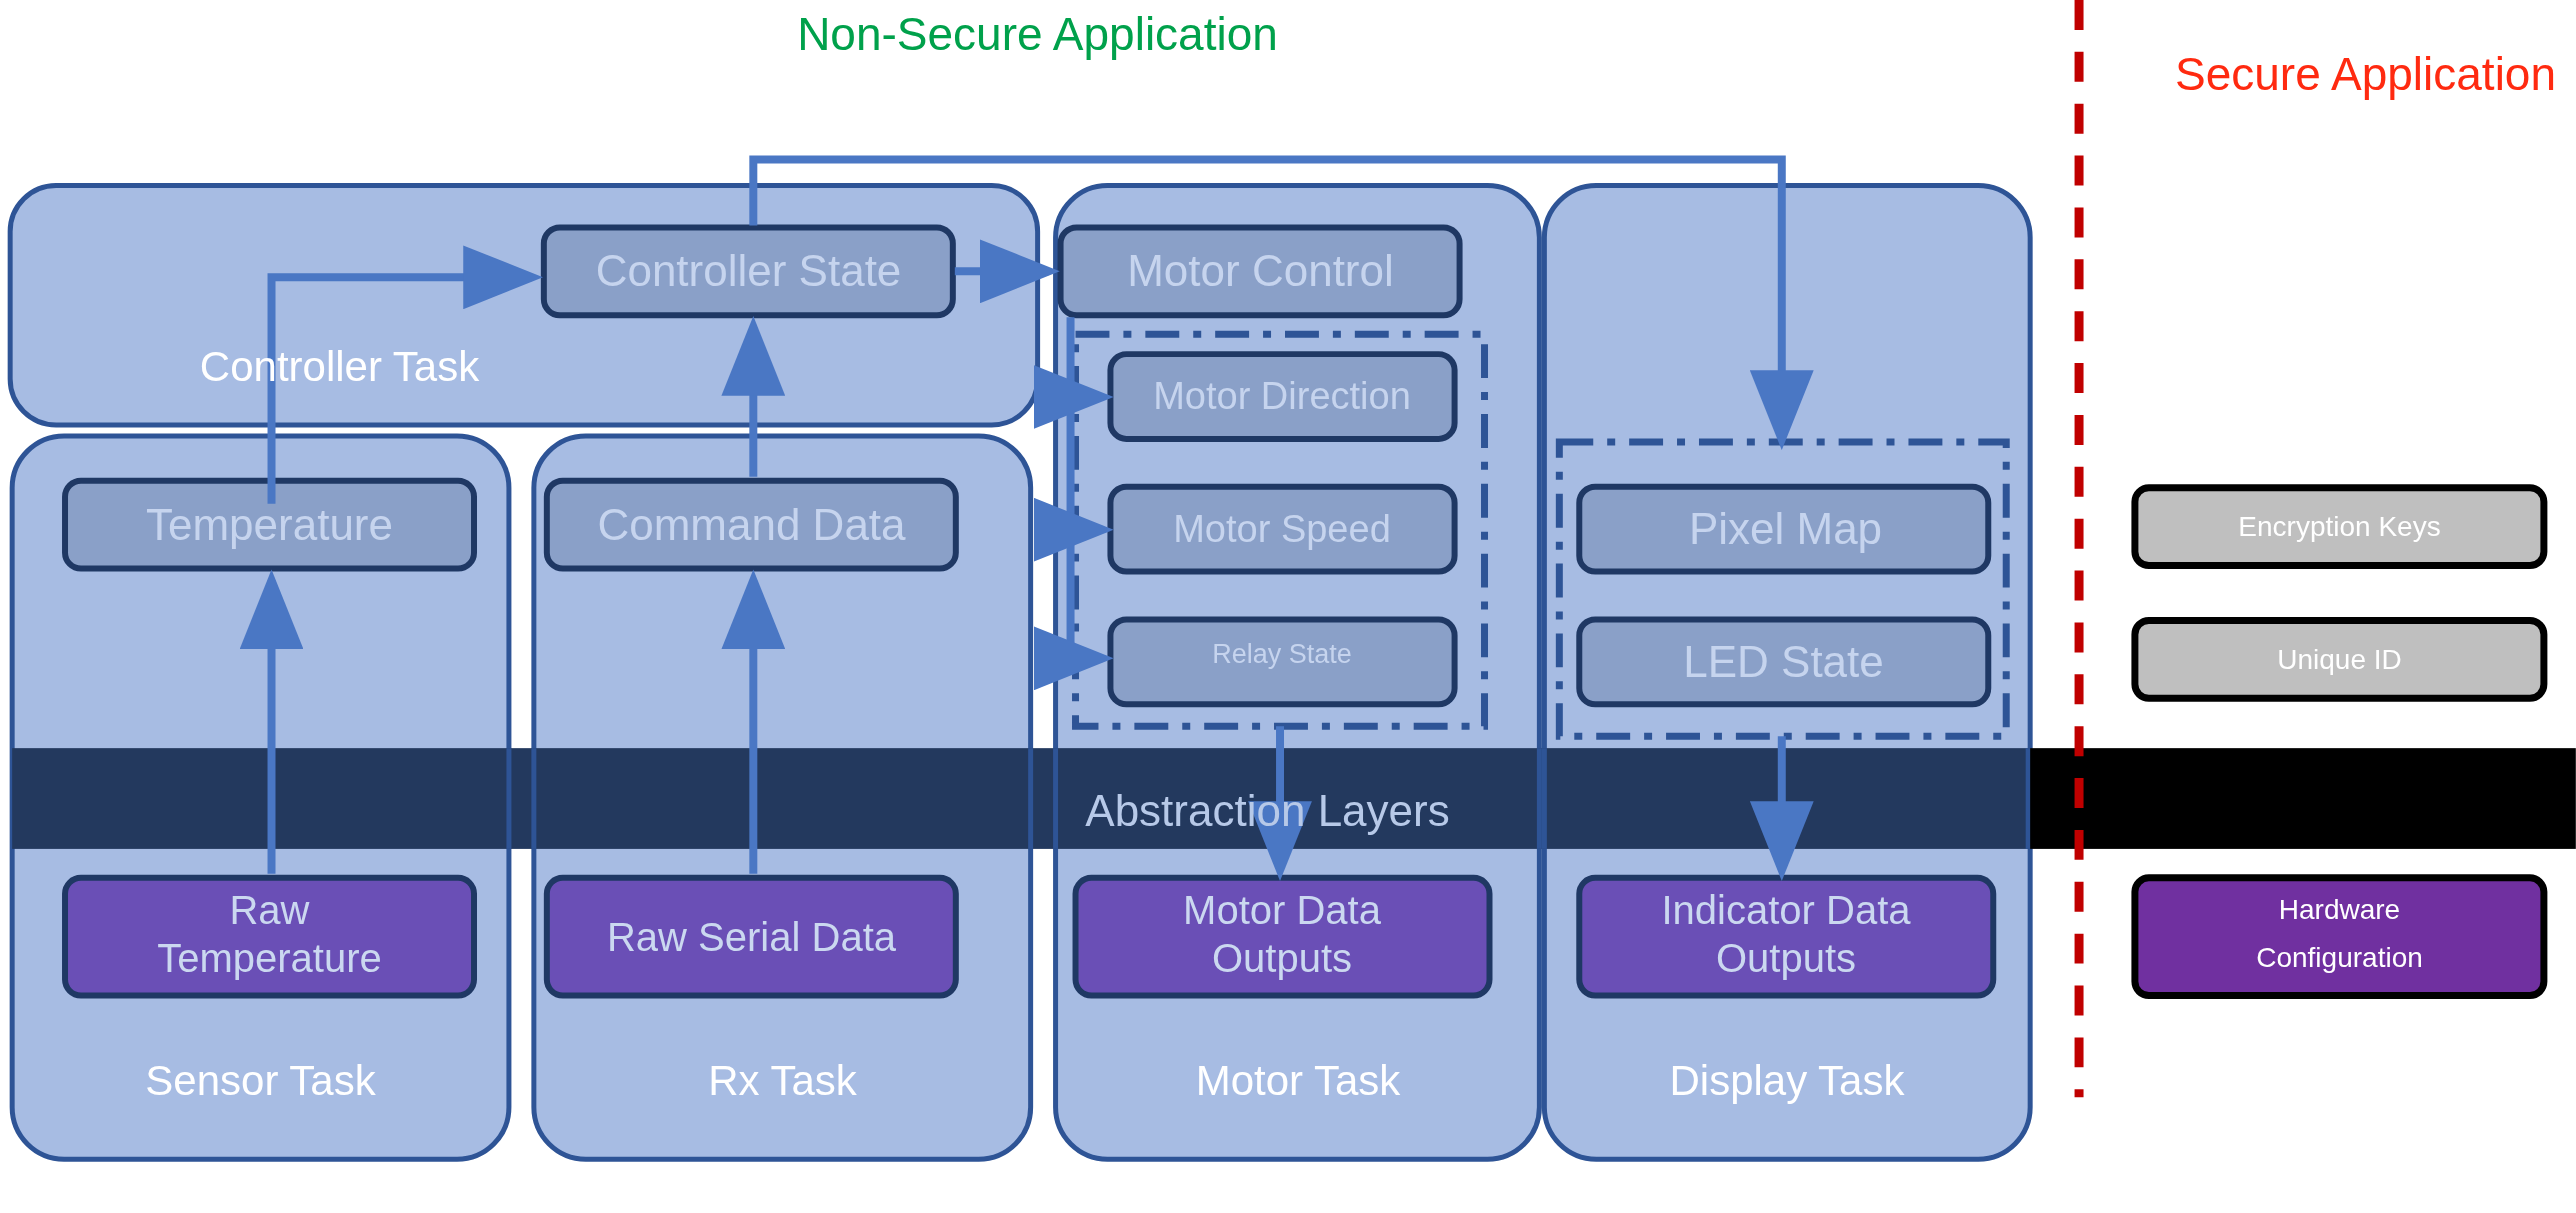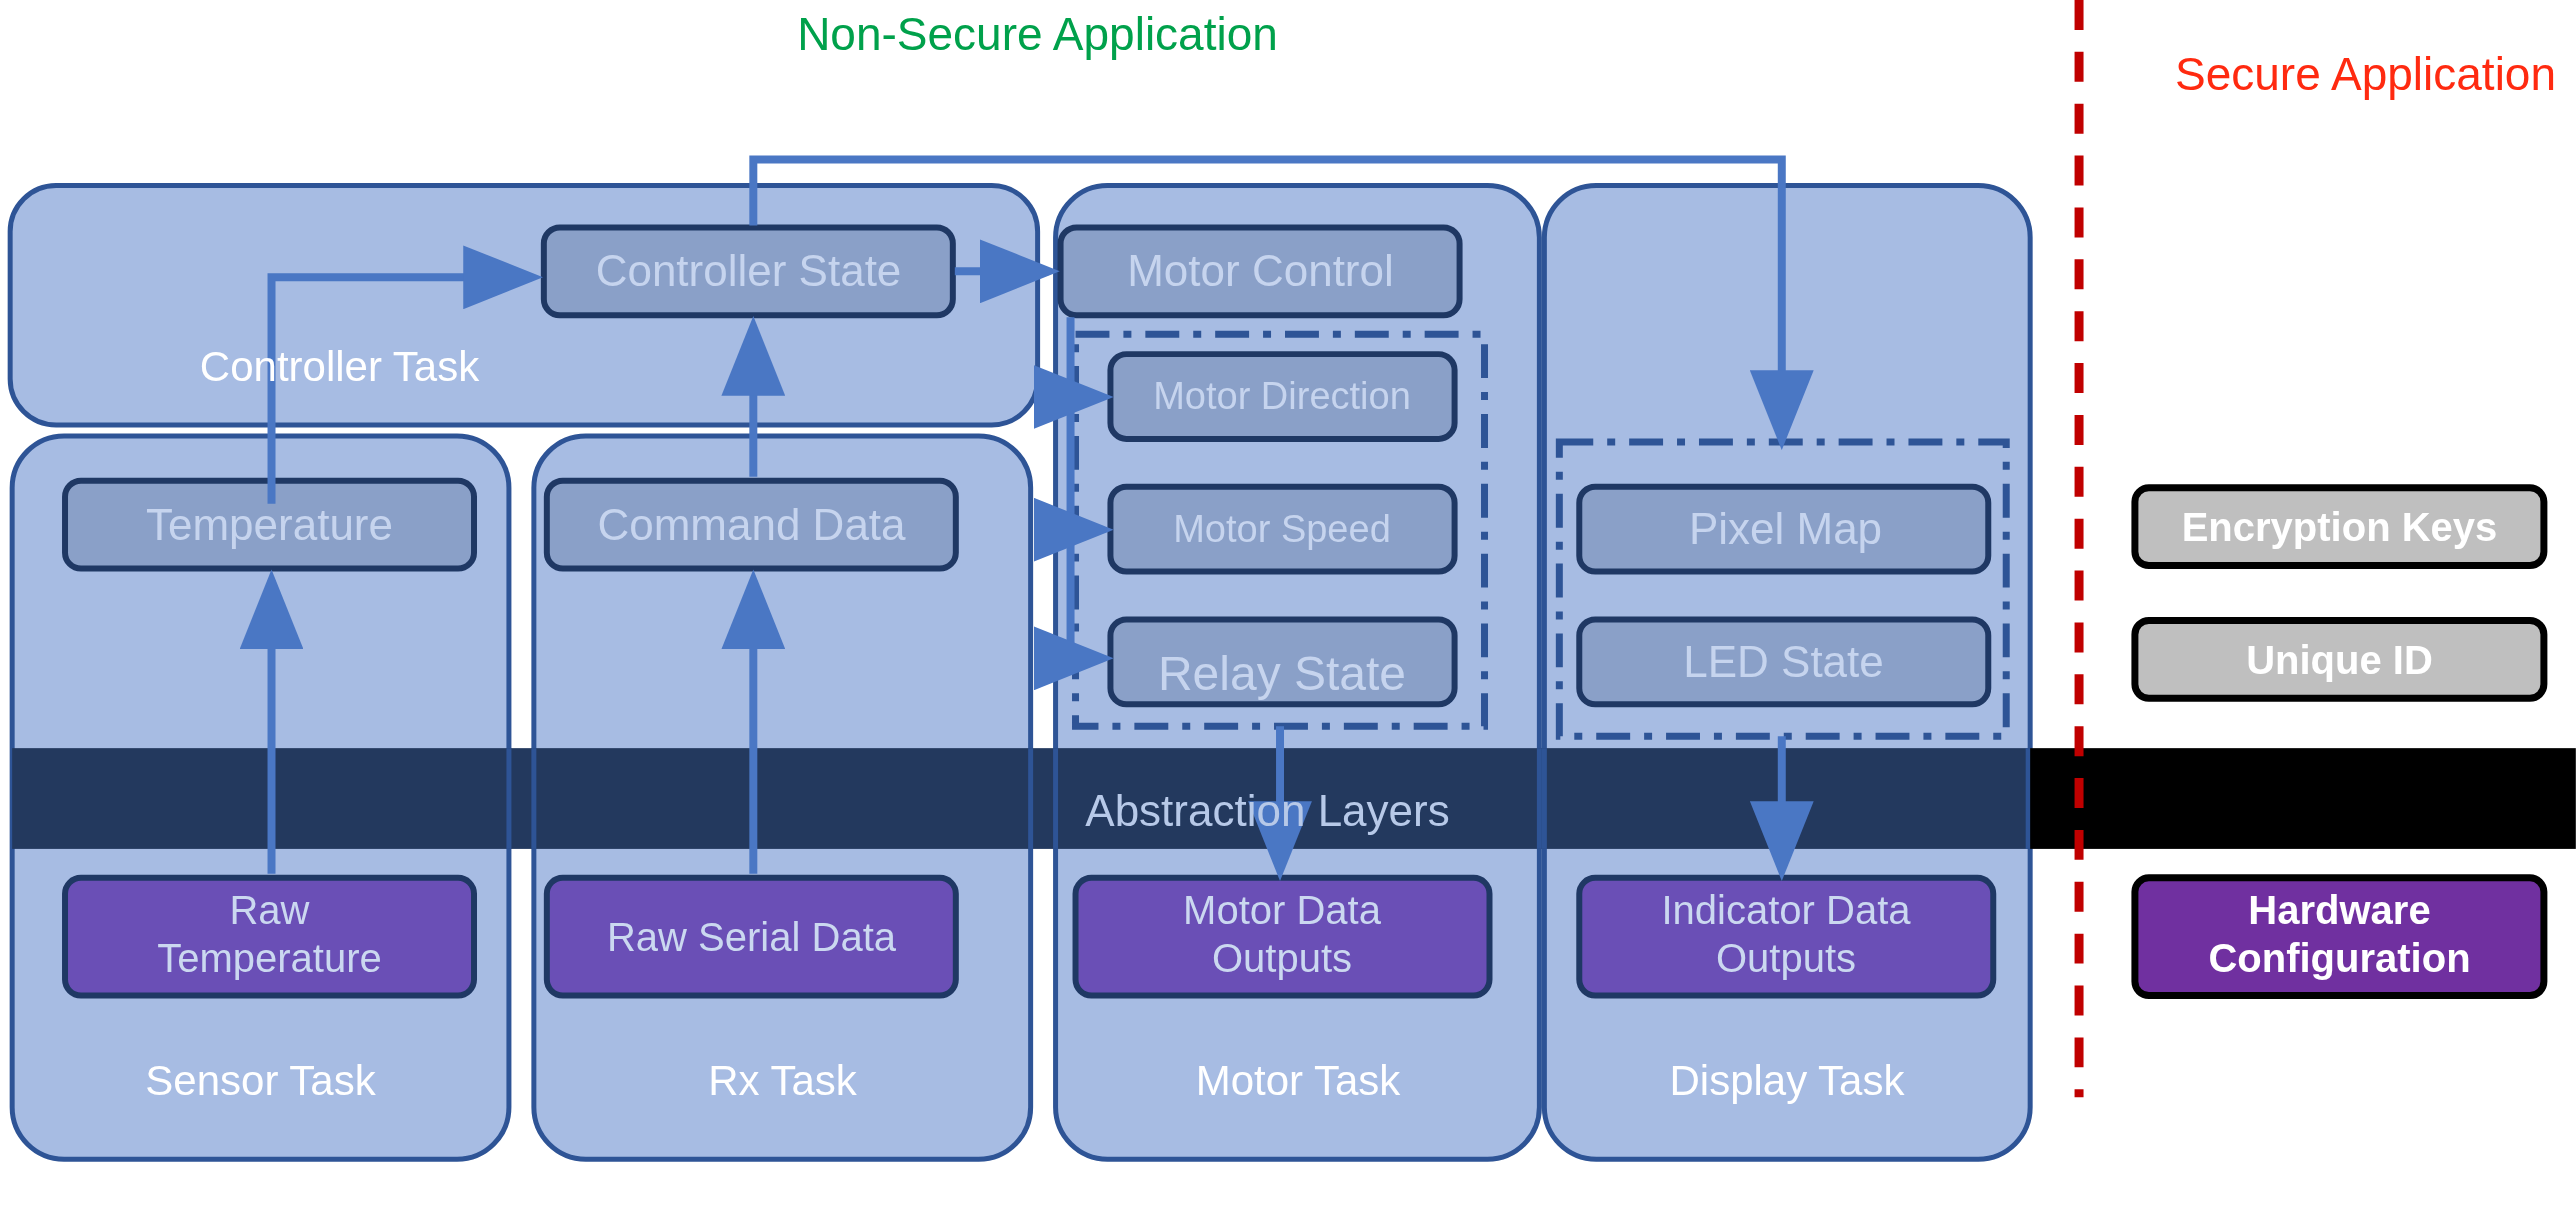--- a/index.html
+++ b/index.html
@@ -9,21 +9,21 @@
   #svg{position:absolute;left:0;top:0;width:2576px;height:1213px;}
   .lbl{position:absolute;display:flex;align-items:center;justify-content:center;
        text-align:center;line-height:1.06;pointer-events:none;}
   .hdr{font-size:46px;font-weight:400;}
   .hdr-ns{color:#00A14B;}
   .hdr-s{color:#FF2A10;}
   .tasklbl{color:#ffffff;font-size:42px;}
   .nodelbl{color:#C6D4EE;font-size:44px;}
   .abslbl{color:#B7C9E8;font-size:44px;margin-top:13px;}
   .purplbl{color:#CBD8F0;font-size:40px;}
-  .seclbl{color:#ffffff;font-size:40px;font-weight:bold;}
+  .seclbl{color:#ffffff;font-size:28px;}
 </style>
 </head>
 <body>
 
 <div id="stage">
 
 <svg id="svg" viewBox="0 0 2582 1216">
   <defs>
     <marker id="ah" markerWidth="10" markerHeight="8" refX="8.6" refY="4" orient="auto">
       <path d="M0,0 L10,4 L0,8 Z" fill="#4A77C4"></path>
@@ -99,21 +99,21 @@
 
 <div class="lbl hdr hdr-ns" style="left:758px;top:6px;width:559px;height:56px;">Non-Secure Application</div>
 <div class="lbl hdr hdr-s" style="left:2175px;top:6px;width:399px;height:56px;justify-content:flex-start;margin-top:40px;">Secure Application</div>
 
 <div class="lbl nodelbl" style="left:544px;top:227px;width:409px;height:88px;">Controller State</div>
 <div class="lbl nodelbl" style="left:65px;top:481px;width:409px;height:88px;">Temperature</div>
 <div class="lbl nodelbl" style="left:547px;top:481px;width:409px;height:88px;">Command Data</div>
 <div class="lbl nodelbl" style="left:1061px;top:227px;width:399px;height:88px;">Motor Control</div>
 <div class="lbl nodelbl" style="left:1110px;top:354px;width:344px;height:85px;font-size:38px;text-align:right;">Motor Direction</div>
 <div class="lbl nodelbl" style="left:1110px;top:487px;width:344px;height:85px;font-size:38px;">Motor Speed</div>
-<div class="lbl nodelbl" style="left:1110px;top:632px;width:344px;height:85px;font-size:48px;">Relay State</div>
+<div class="lbl nodelbl" style="left:1110px;top:612px;width:344px;height:85px;font-size:27px;">Relay State</div>
 <div class="lbl nodelbl" style="left:1581px;top:487px;width:409px;height:85px;">Pixel Map</div>
 <div class="lbl nodelbl" style="left:1579px;top:620px;width:409px;height:85px;">LED State</div>
 
 <div class="lbl abslbl" style="left:1028px;top:748px;width:479px;height:101px;">Abstraction Layers</div>
 
 <div class="lbl purplbl" style="left:65px;top:888px;width:409px;height:44px;">Raw</div>
 <div class="lbl purplbl" style="left:65px;top:936px;width:409px;height:44px;">Temperature</div>
 <div class="lbl purplbl" style="left:547px;top:878px;width:409px;height:118px;">Raw Serial Data</div>
 <div class="lbl purplbl" style="left:1075px;top:888px;width:414px;height:44px;">Motor Data</div>
 <div class="lbl purplbl" style="left:1075px;top:936px;width:414px;height:44px;">Outputs</div>

